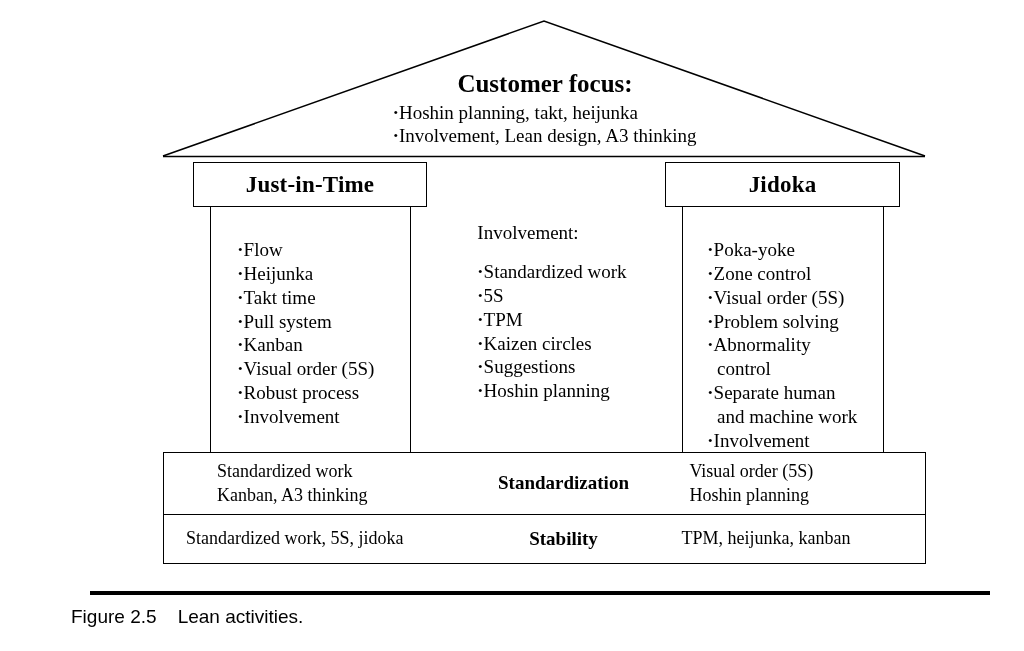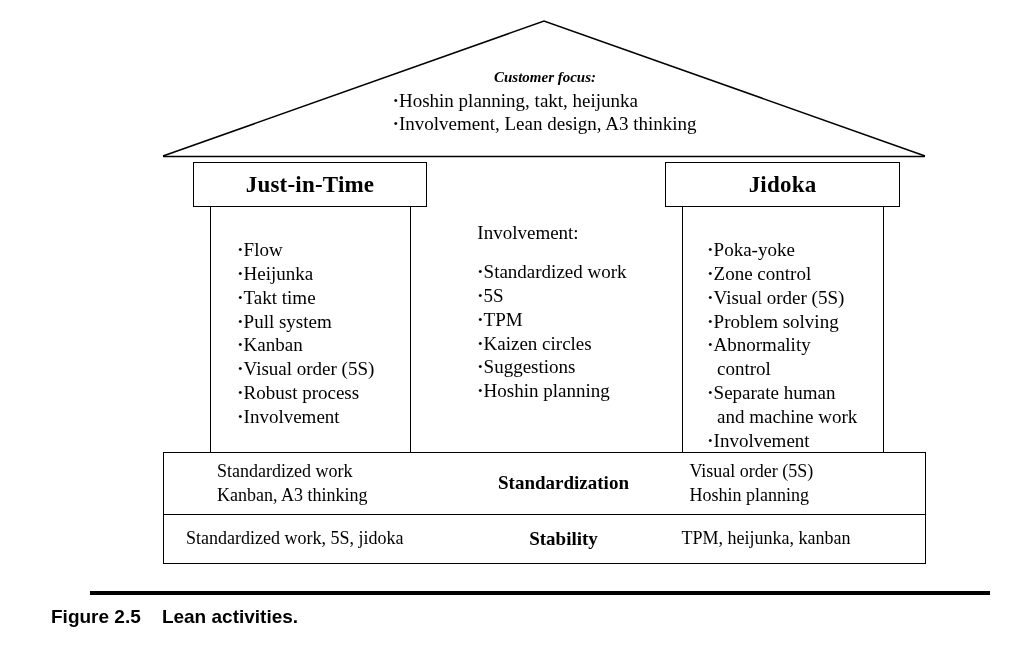--- a/index.html
+++ b/index.html
@@ -29,24 +29,23 @@
     height: 175px;
   }
   #roof-text {
     position: absolute;
     left: 250px;
     top: 68px;
     width: 590px;
     text-align: center;
   }
   .roof-title {
-    font-size: 15px;
+    font-size: 25px;
     font-weight: bold;
     line-height: 1.25;
-    font-style: italic;
   }
   .roof-list {
     margin: 2px 0 0 0;
     padding: 0;
     list-style: none;
     display: inline-block;
     text-align: left;
   }
   .roof-list li {
     font-size: 19px;
@@ -160,25 +159,25 @@
   #caption-rule {
     position: absolute;
     left: 90px;
     top: 591px;
     width: 900px;
     height: 4px;
     background: #000;
   }
   #caption {
     position: absolute;
-    left: 51px;
+    left: 71px;
     top: 606px;
     font-family: "Liberation Sans", "DejaVu Sans", sans-serif;
     font-size: 19px;
-    font-weight: bold;
+    font-weight: normal;
     white-space: pre;
   }
 </style>
 </head>
 <body>
 
 <div id="page">
 
   <svg id="roof-svg" viewBox="0 0 1024 175" xmlns="http://www.w3.org/2000/svg">
     <polyline points="163,156 544,21 925,156" fill="none" stroke="#000" stroke-width="1.6" stroke-linejoin="miter"></polyline>

